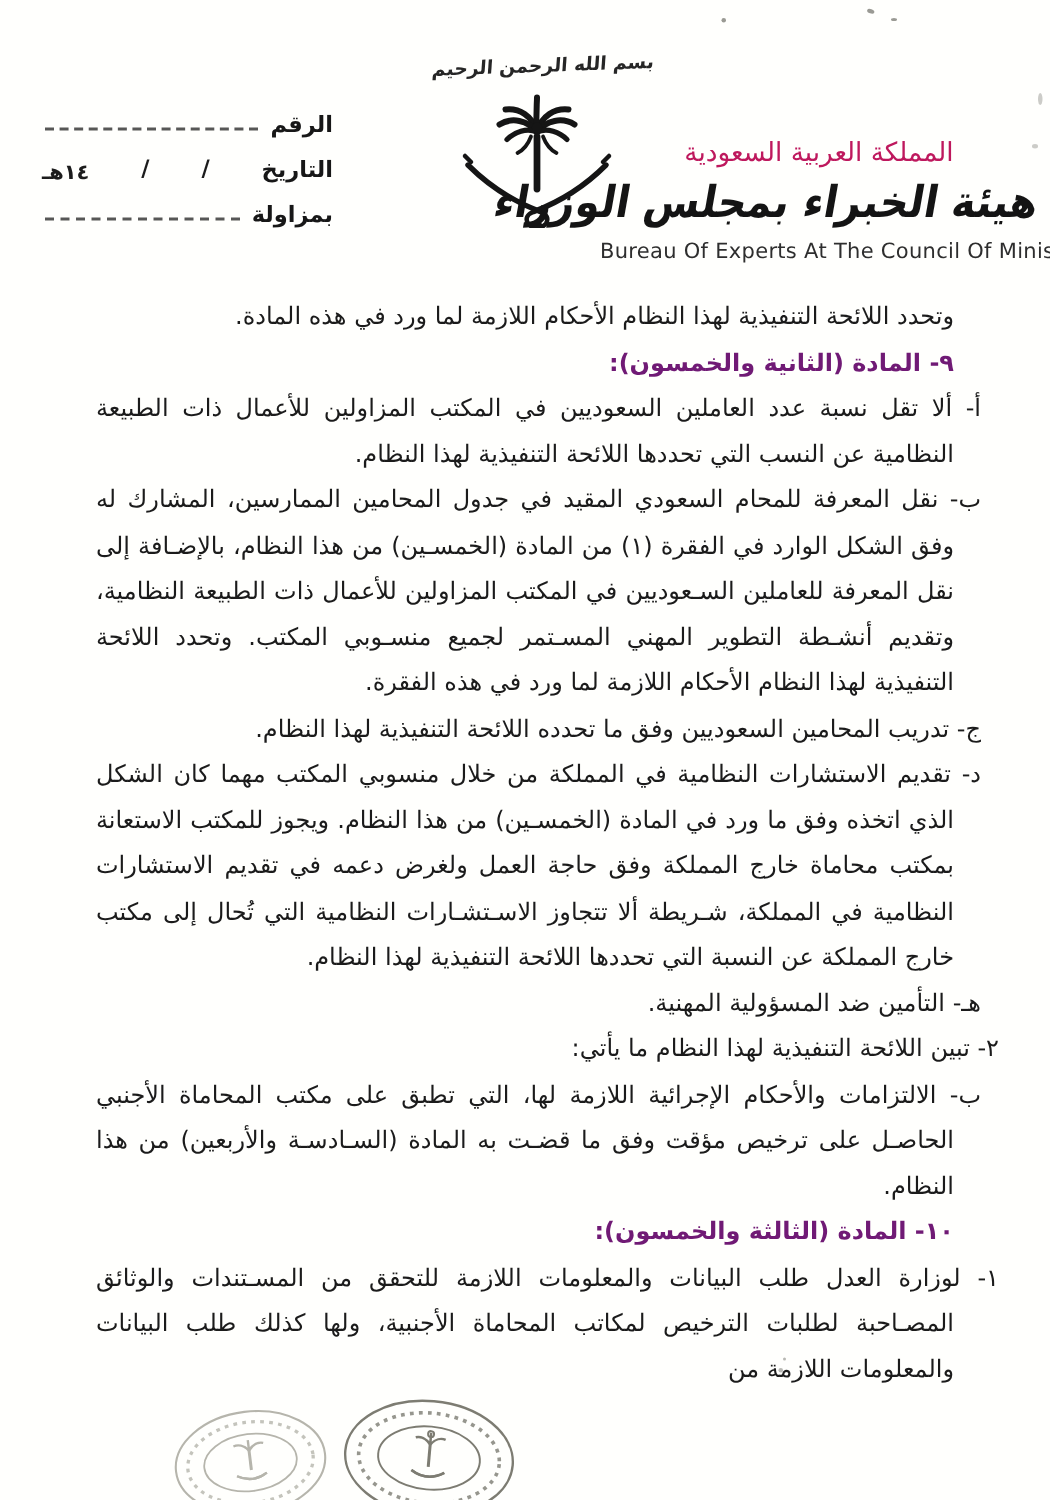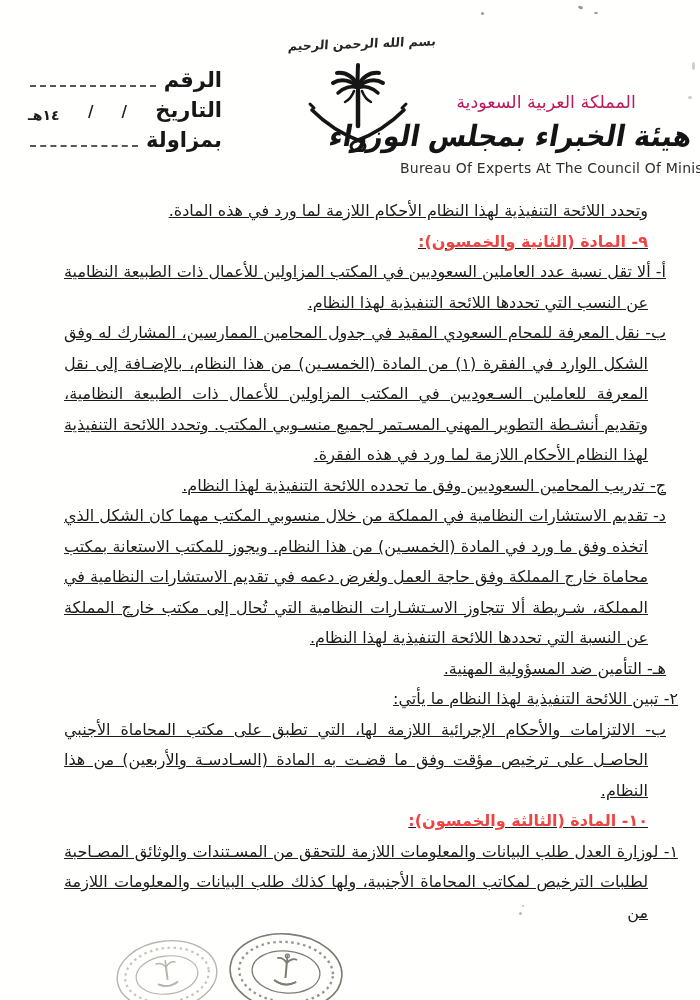--- a/index.html
+++ b/index.html
@@ -16,21 +16,21 @@
   
   .fields{
     position:absolute;left:28px;top:64px;width:194px;
     direction:rtl;
   }
   .field-row{
     display:flex;align-items:flex-end;
     height:30px;direction:rtl;
   }
   .field-label{
-    font-weight:bold;font-size:21px;color:#171717;
+    font-weight:bold;font-size:15px;color:#171717;
     white-space:nowrap;margin-bottom:2px;
   }
   .field-line{
     flex:1;border-bottom:2px dashed #3a3a3a;
     margin:0 8px 7px 2px;height:1px;opacity:.85;
   }
   .date-row{justify-content:space-between;}
   .date-slash{font-size:15px;font-weight:bold;margin-bottom:3px;}
   .date-year{font-size:14px;font-weight:bold;margin-bottom:1px;}
 
@@ -57,27 +57,27 @@
     margin-top:8px;transform:skewX(-10deg) scaleY(1.08);
     white-space:nowrap;letter-spacing:-1px;
   }
   .bureau-en{
     font-size:14px;color:#2e2e2e;margin-top:9px;
     letter-spacing:.2px;white-space:nowrap;direction:ltr;
   }
 
   
   .doc-body{
-    position:absolute;top:196px;right:52px;left:64px;
+    position:absolute;top:196px;right:64px;left:64px;
     direction:rtl;text-align:justify;
-    font-size:16px;line-height:30.5px;color:#1b1b1b;text-decoration:underline;
+    font-size:16px;line-height:30.5px;color:#1b1b1b;
   }
   .doc-body p{margin:0;padding:0;}
   .p-cont{padding-right:28px;}
-  .p-heading{font-weight:bold;color:#ef4444;}
+  .p-heading{font-weight:bold;color:#701a75;}
   .p-item1{padding-right:30px;text-indent:-30px;}
   .p-item2{padding-right:33px;text-indent:-18px;}
 
   
   .stamp{position:absolute;}
   .stamp-left{left:113px;top:933px;opacity:.62;}
   .stamp-right{left:226px;top:926px;opacity:.8;}
 
   
   .speck{position:absolute;background:#9a9a94;border-radius:50%;}

